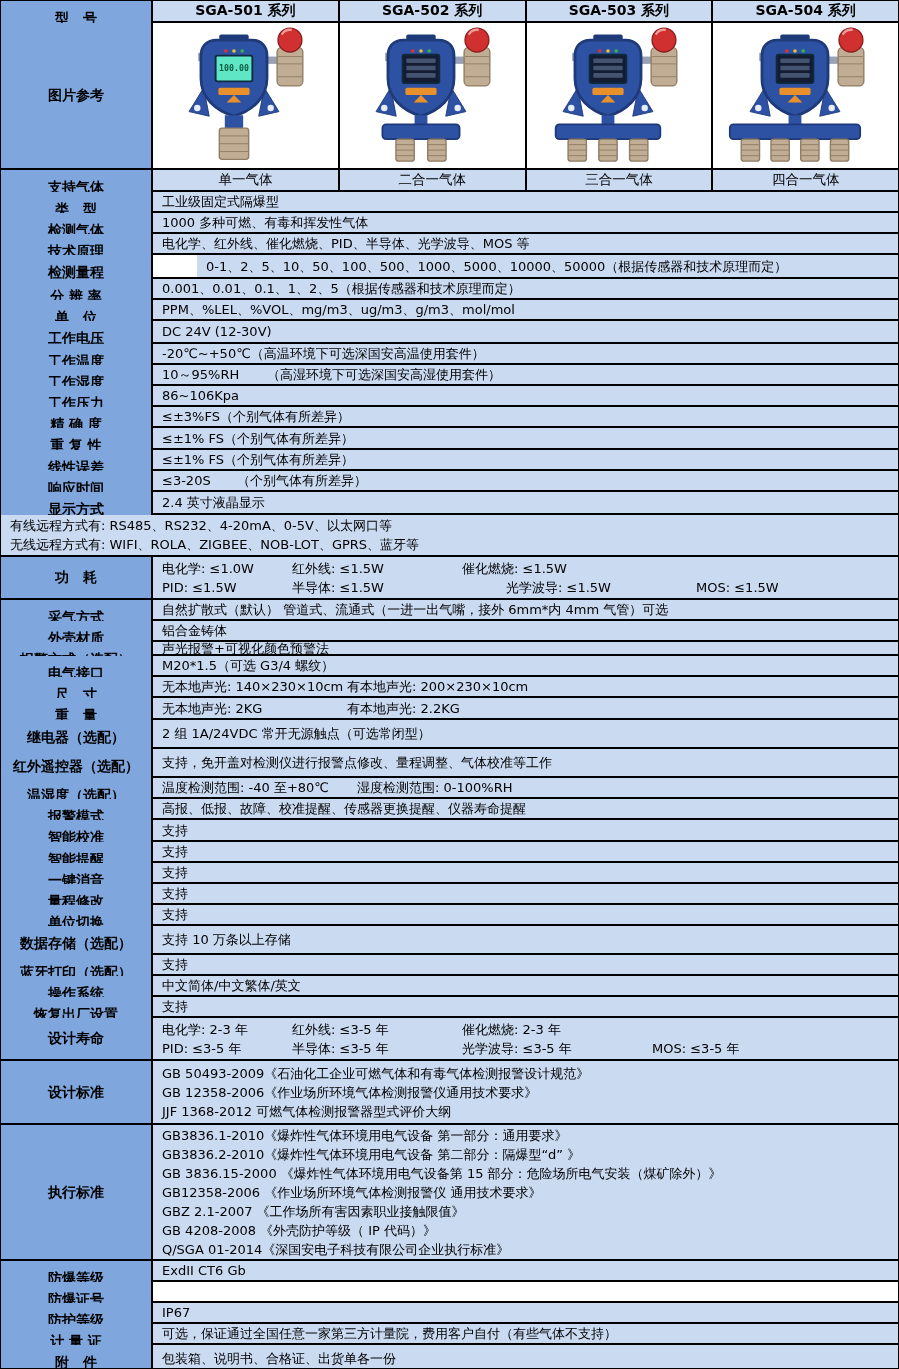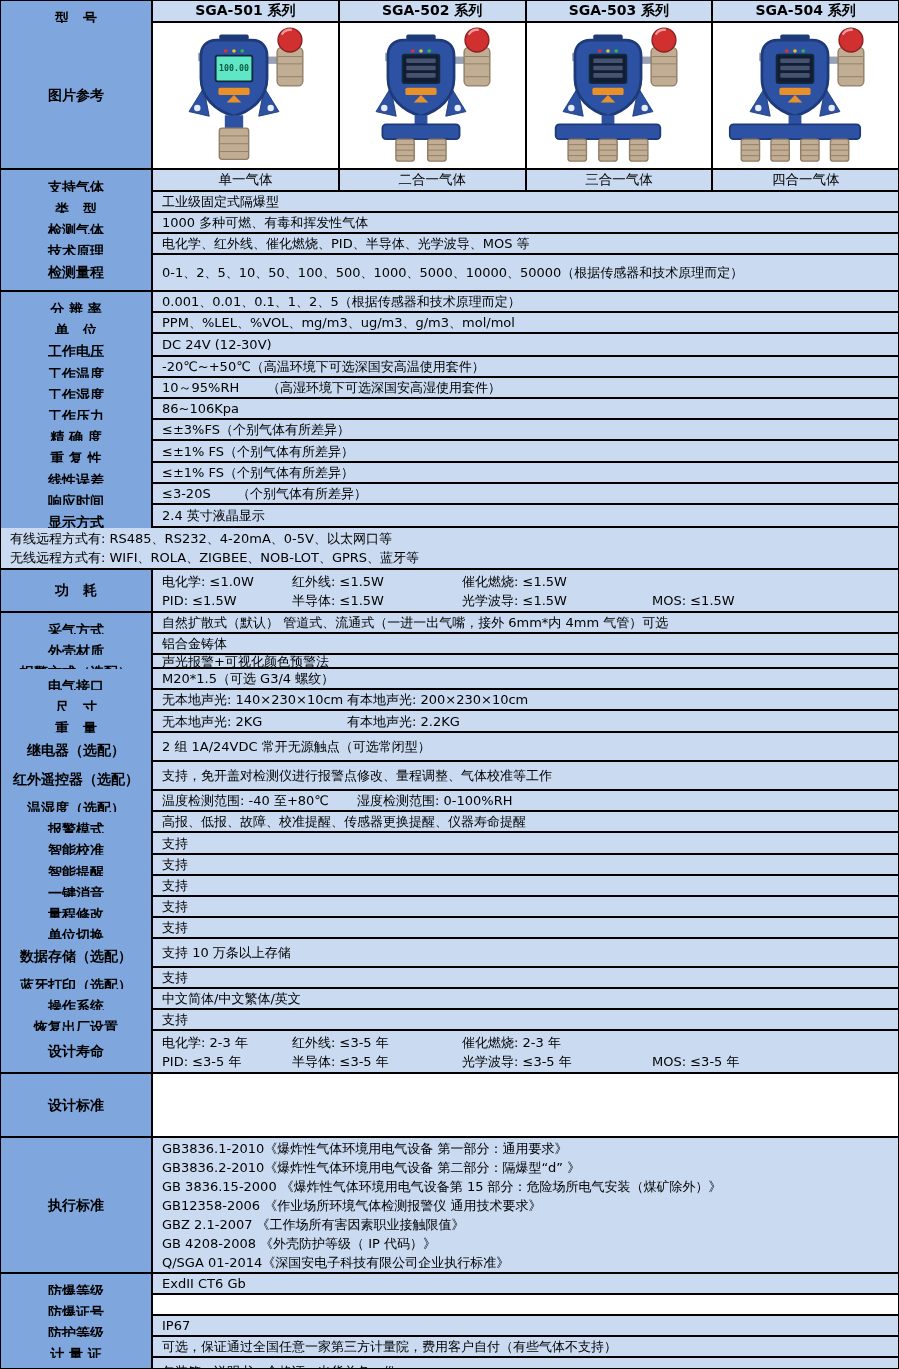--- a/index.html
+++ b/index.html
@@ -246,21 +246,21 @@
         </div>
       </div>
       <div class="row" style="height: 21px;">
         <div class="lbl">
           <span>技术原理</span>
         </div>
         <div class="val">
           <div class="line"><span class="seg">电化学、红外线、催化燃烧、PID、半导体、光学波导、MOS 等</span></div>
         </div>
       </div>
-      <div class="row" style="height: 37px;">
+      <div class="row" style="height: 24px; gap: 44px;">
         <div class="lbl">
           <span>检测量程</span>
         </div>
         <div class="val">
           <div class="line"><span class="seg">0-1、2、5、10、50、100、500、1000、5000、10000、50000（根据传感器和技术原理而定）</span></div>
         </div>
       </div>
       <div class="row" style="height: 21px;">
         <div class="lbl">
           <span>分 辨 率</span>
@@ -354,21 +354,21 @@
           <div class="line"><span class="seg">有线远程方式有: RS485、RS232、4-20mA、0-5V、以太网口等</span></div>
           <div class="line"><span class="seg">无线远程方式有: WIFI、ROLA、ZIGBEE、NOB-LOT、GPRS、蓝牙等</span></div>
         </div>
       </div>
       <div class="row" style="height: 43px;">
         <div class="lbl">
           <span>功　耗</span>
         </div>
         <div class="val">
           <div class="line"><span class="seg" style="min-width: 130px;">电化学: ≤1.0W</span><span class="seg" style="min-width: 170px;">红外线: ≤1.5W</span><span class="seg">催化燃烧: ≤1.5W</span></div>
-          <div class="line"><span class="seg" style="min-width: 130px;">PID: ≤1.5W</span><span class="seg" style="min-width: 170px;">半导体: ≤1.5W</span><span class="seg" style="min-width: 190px;">光学波导: ≤1.5W</span><span class="seg">MOS: ≤1.5W</span></div>
+          <div class="line"><span class="seg" style="min-width: 130px;">PID: ≤1.5W</span><span class="seg" style="min-width: 170px;">半导体: ≤1.5W</span><span class="seg" style="min-width: 190px; margin-left: 44px;">光学波导: ≤1.5W</span><span class="seg">MOS: ≤1.5W</span></div>
         </div>
       </div>
       <div class="row" style="height: 21px;">
         <div class="lbl">
           <span>采气方式</span>
         </div>
         <div class="val">
           <div class="line"><span class="seg">自然扩散式（默认） 管道式、流通式（一进一出气嘴，接外 6mm*内 4mm 气管）可选</span></div>
         </div>
       </div>
@@ -521,20 +521,25 @@
           <span>设计寿命</span>
         </div>
         <div class="val">
           <div class="line"><span class="seg" style="min-width: 130px;">电化学: 2-3 年</span><span class="seg" style="min-width: 170px;">红外线: ≤3-5 年</span><span class="seg">催化燃烧: 2-3 年</span></div>
           <div class="line"><span class="seg" style="min-width: 130px;">PID: ≤3-5 年</span><span class="seg" style="min-width: 170px;">半导体: ≤3-5 年</span><span class="seg" style="min-width: 190px;">光学波导: ≤3-5 年</span><span class="seg">MOS: ≤3-5 年</span></div>
         </div>
       </div>
       <div class="row" style="height: 64px;">
         <div class="lbl">
           <span>设计标准</span>
+        </div>
+        <div class="val">
+          <div class="line"><span class="seg">GB 50493-2009《石油化工企业可燃气体和有毒气体检测报警设计规范》</span></div>
+          <div class="line"><span class="seg">GB 12358-2006《作业场所环境气体检测报警仪通用技术要求》</span></div>
+          <div class="line"><span class="seg">JJF 1368-2012 可燃气体检测报警器型式评价大纲</span></div>
         </div>
       </div>
       <div class="row" style="height: 136px;">
         <div class="lbl">
           <span>执行标准</span>
         </div>
         <div class="val">
           <div class="line"><span class="seg">GB3836.1-2010《爆炸性气体环境用电气设备 第一部分：通用要求》</span></div>
           <div class="line"><span class="seg">GB3836.2-2010《爆炸性气体环境用电气设备 第二部分：隔爆型“d” 》</span></div>
           <div class="line"><span class="seg">GB 3836.15-2000 《爆炸性气体环境用电气设备第 15 部分：危险场所电气安装（煤矿除外）》</span></div>

